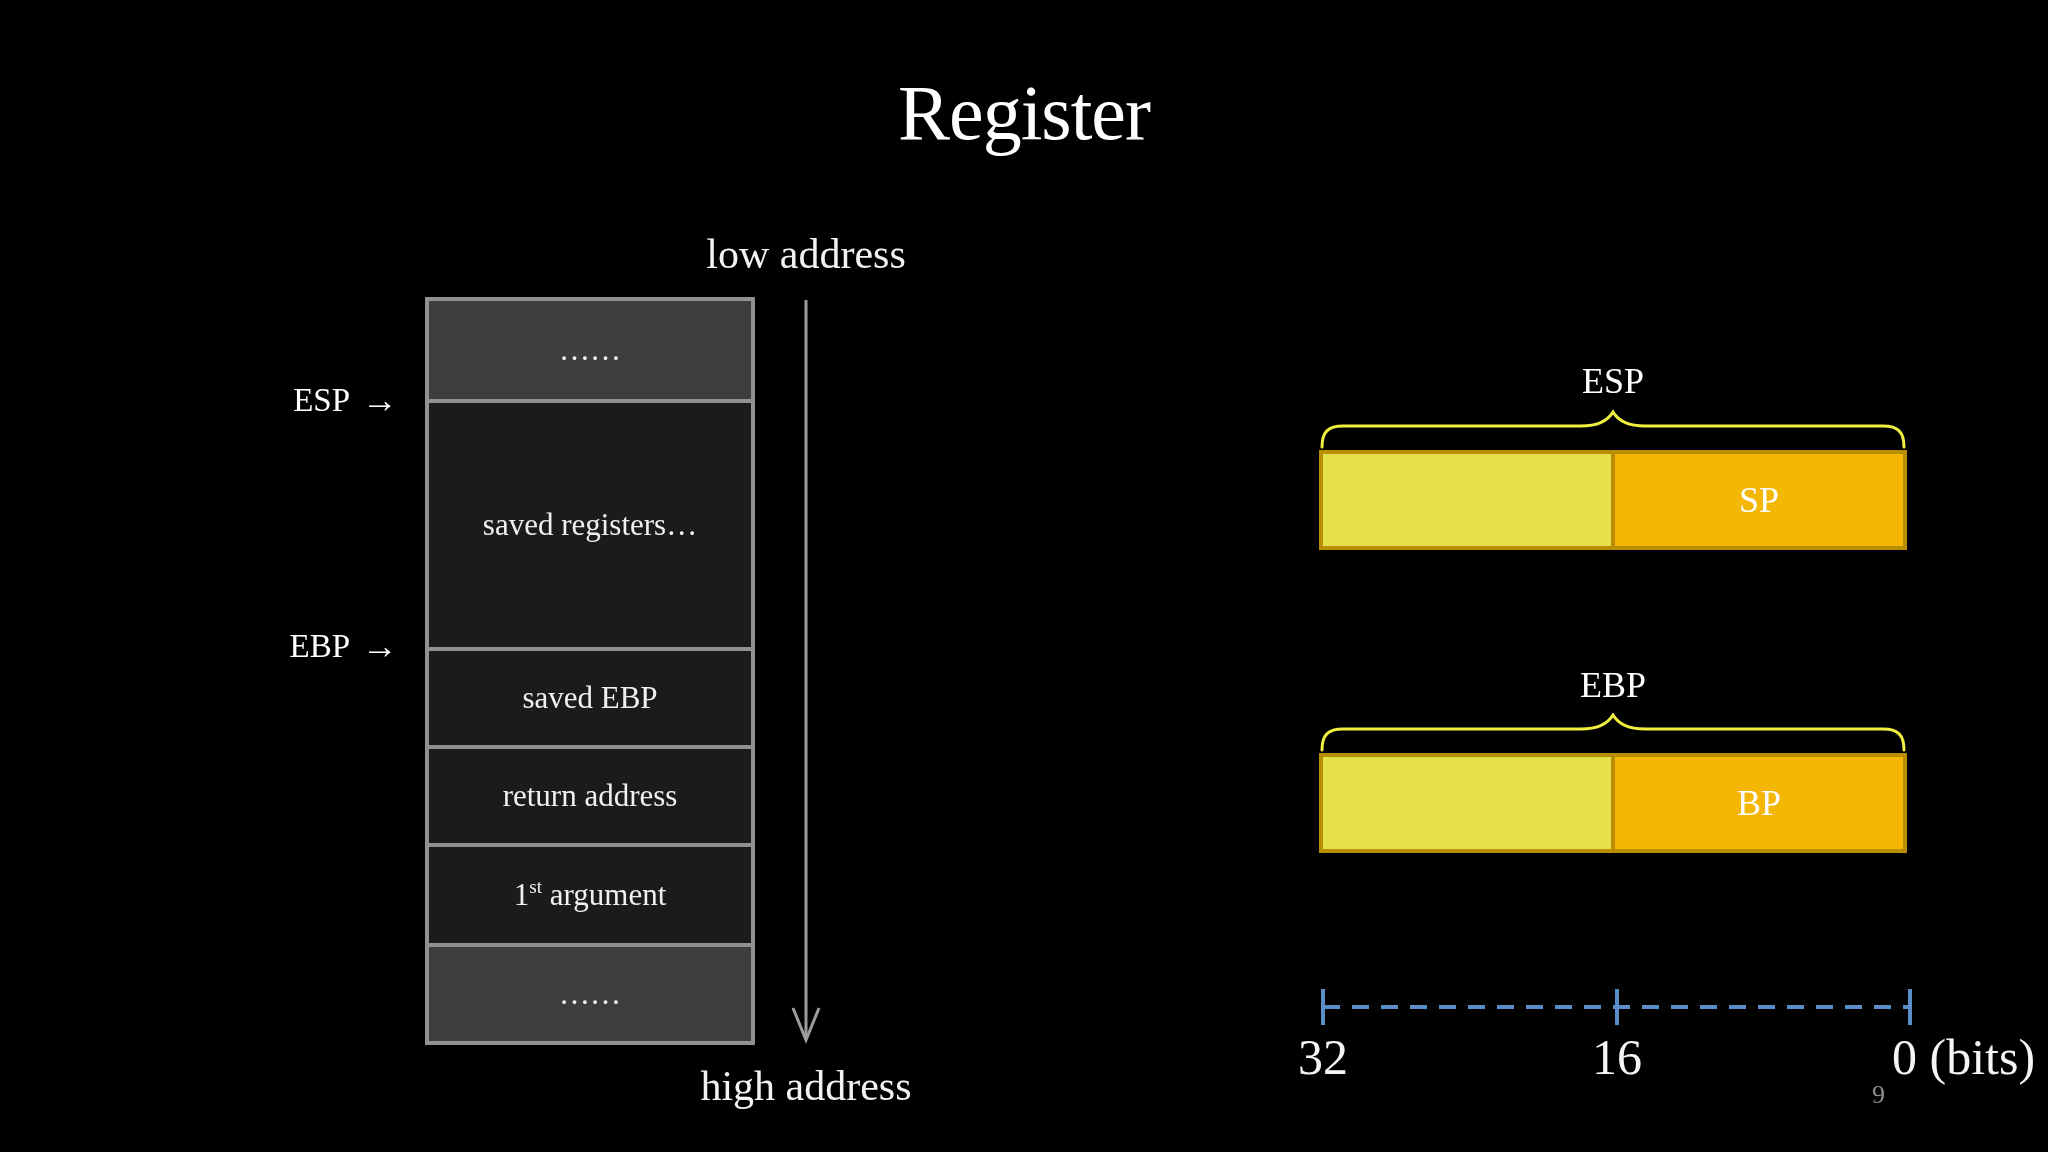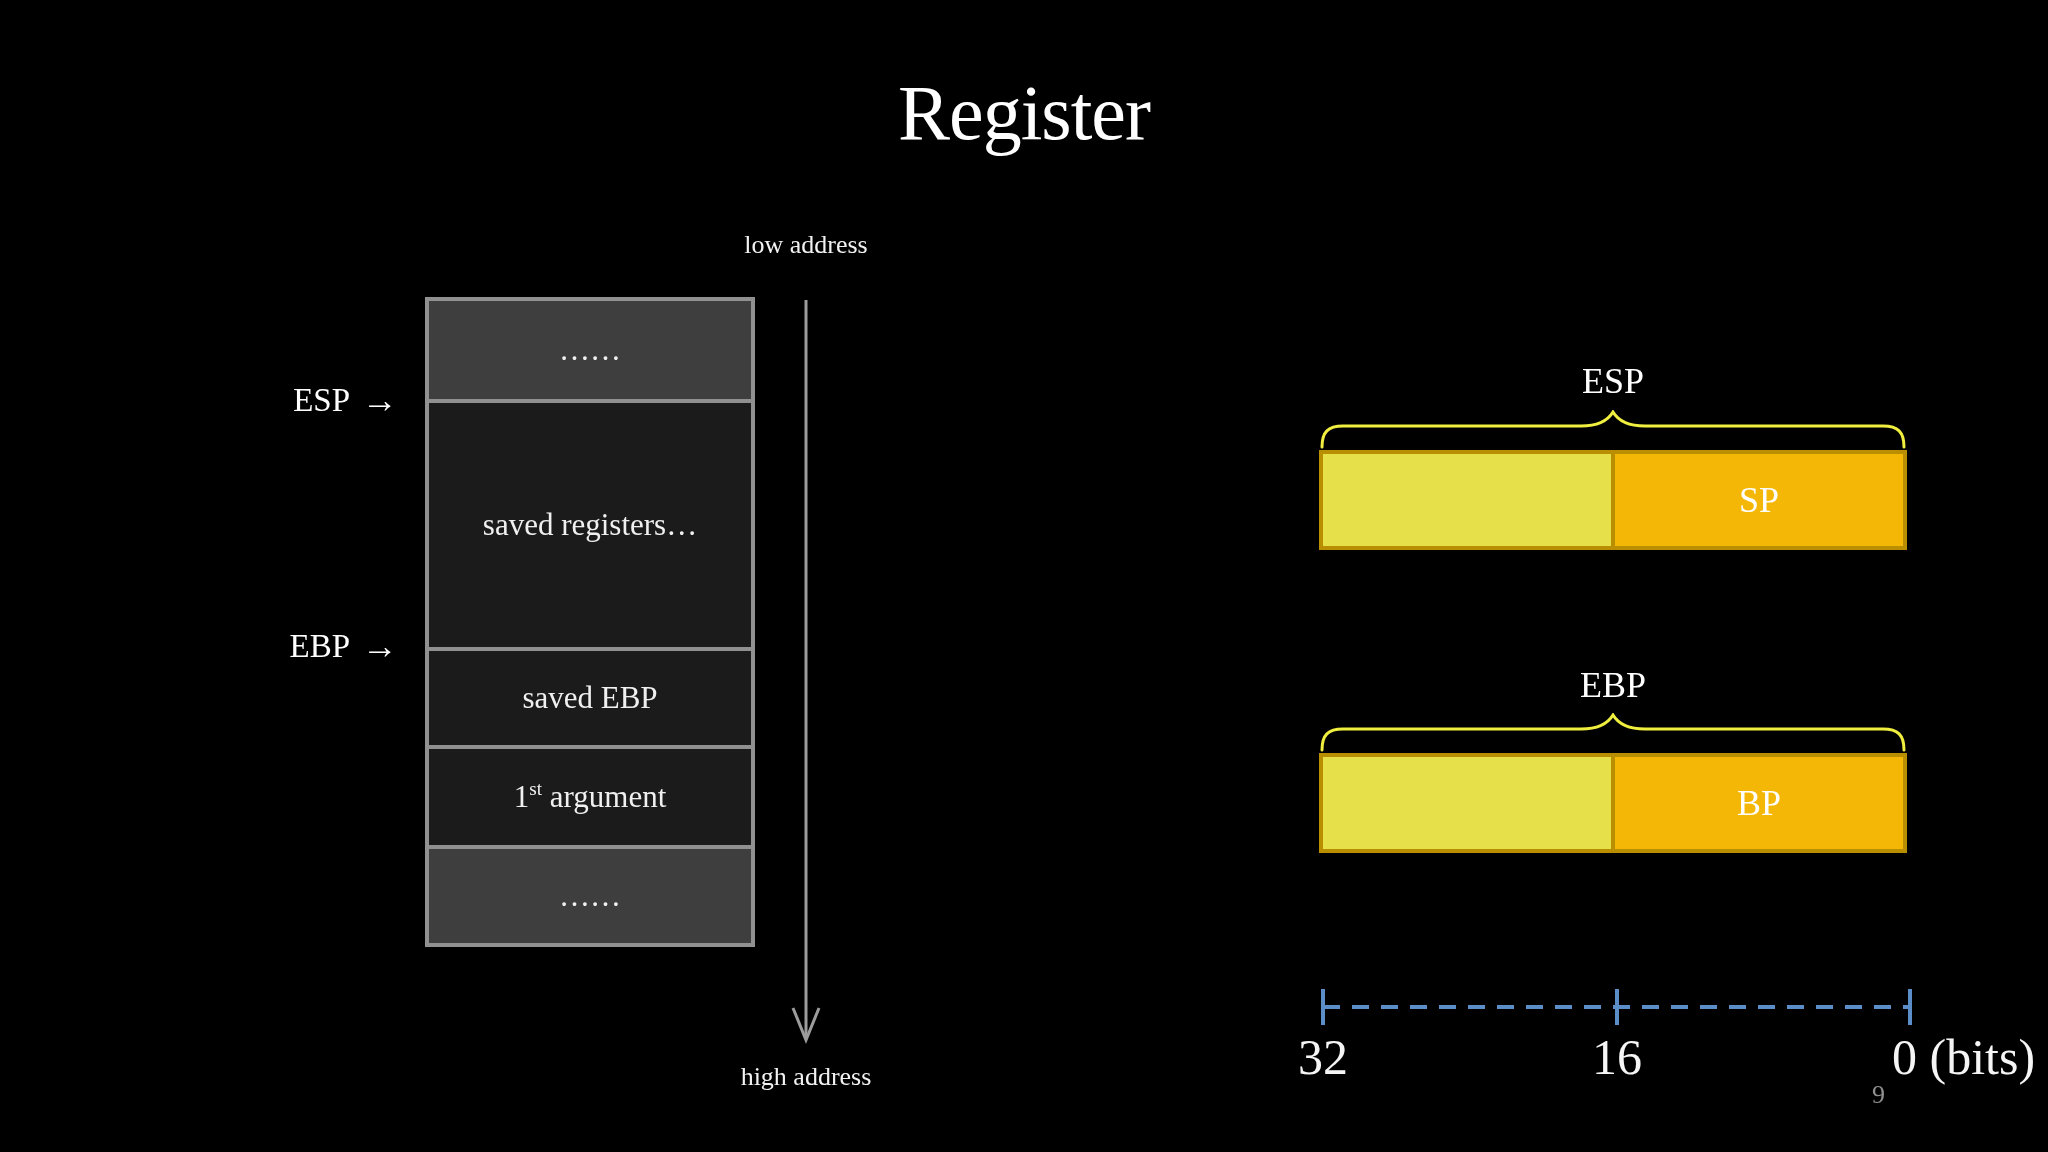--- a/index.html
+++ b/index.html
@@ -6,21 +6,21 @@
   #slide{
     position:relative;width:2048px;height:1152px;background:#000;overflow:hidden;
     font-family:Liberation Serif, serif;color:#f5f5f5;
   }
   
   .title{
     position:absolute;left:0;top:68px;width:100%;text-align:center;
     font-size:78px;letter-spacing:-1px;color:#ffffff;
   }
   
-  .addr-label{position:absolute;width:300px;text-align:center;font-size:26px;color:#f2f2f2;}
+  .addr-label{position:absolute;width:300px;text-align:center;font-size:42px;color:#f2f2f2;}
   .low-addr{left:656px;top:230px;}
   .high-addr{left:656px;top:1062px;}
   
   .stack{
     position:absolute;left:425px;top:297px;width:330px;
     border:4px solid #909090;box-sizing:border-box;background:#1b1b1b;
   }
   .cell{
     display:flex;align-items:center;justify-content:center;text-align:center;
     font-size:31px;color:#f0f0f0;line-height:1.38;
@@ -83,20 +83,23 @@
       <span>……</span>
     </div>
     <div class="cell dark c2">
       <span>
         <span style="display:block">saved registers…</span>
       </span>
     </div>
     <div class="cell dark c3">
       <span>saved EBP</span>
     </div>
+    <div class="cell dark c4">
+      <span>return address</span>
+    </div>
     <div class="cell dark c5">
       <span><span>1</span><sup>st</sup><span> argument</span></span>
     </div>
     <div class="cell light c6">
       <span>……</span>
     </div>
   </div>
 
   <div class="pointer ptr-esp">
     <span>ESP</span>

